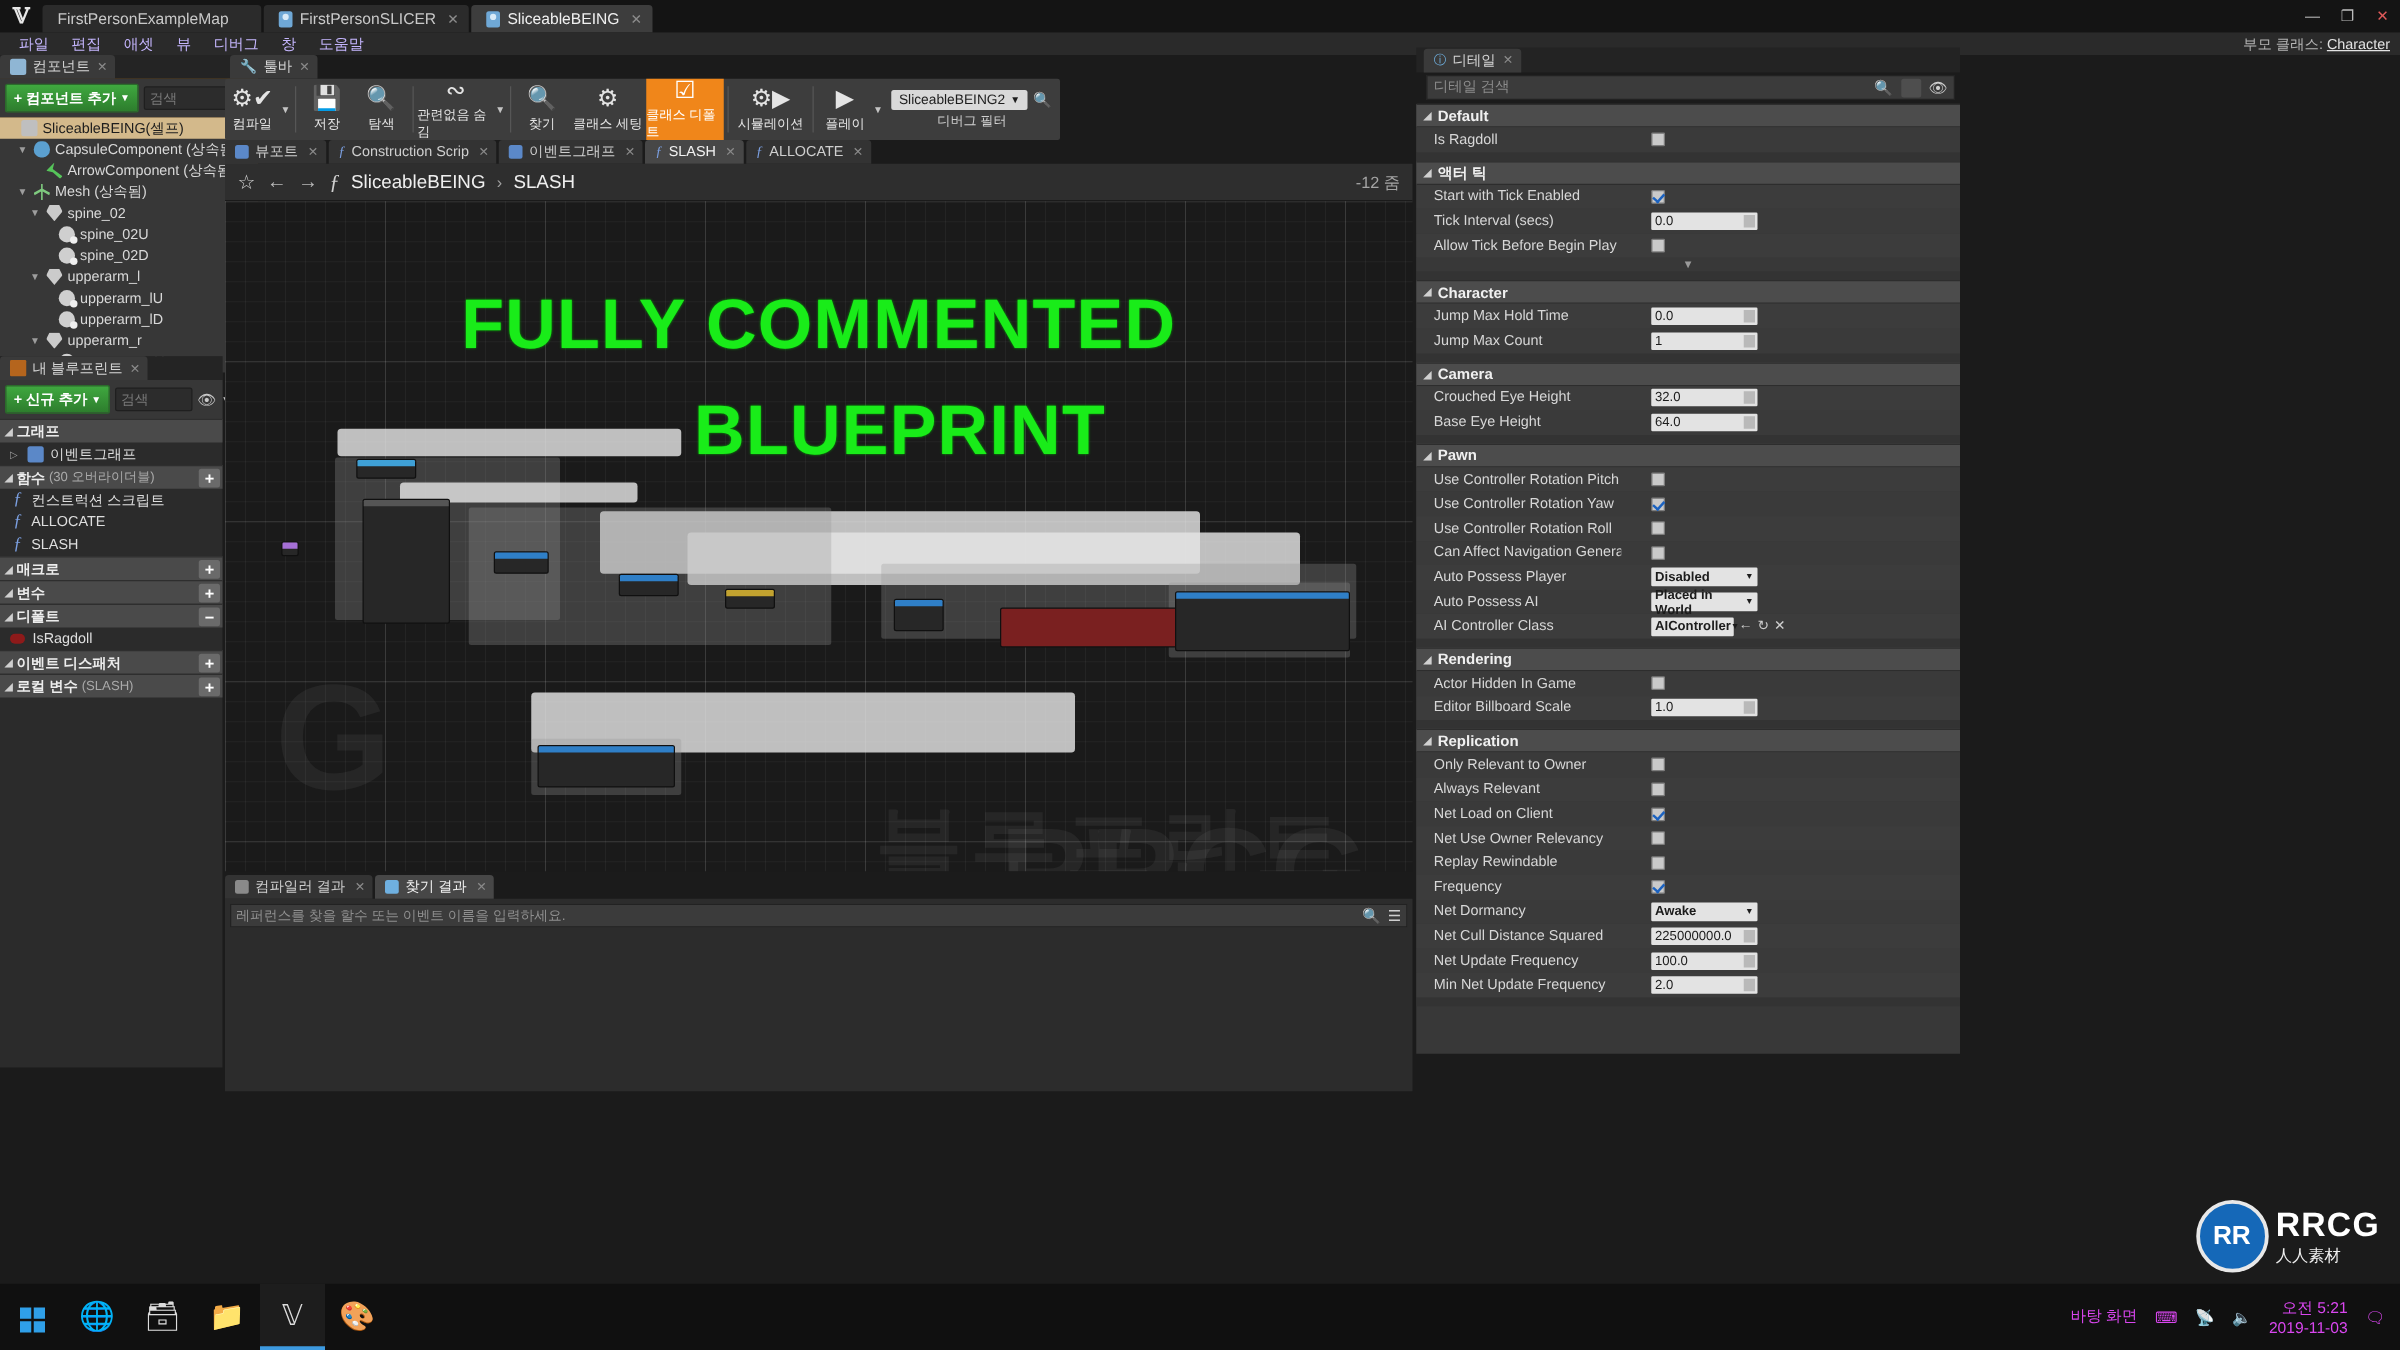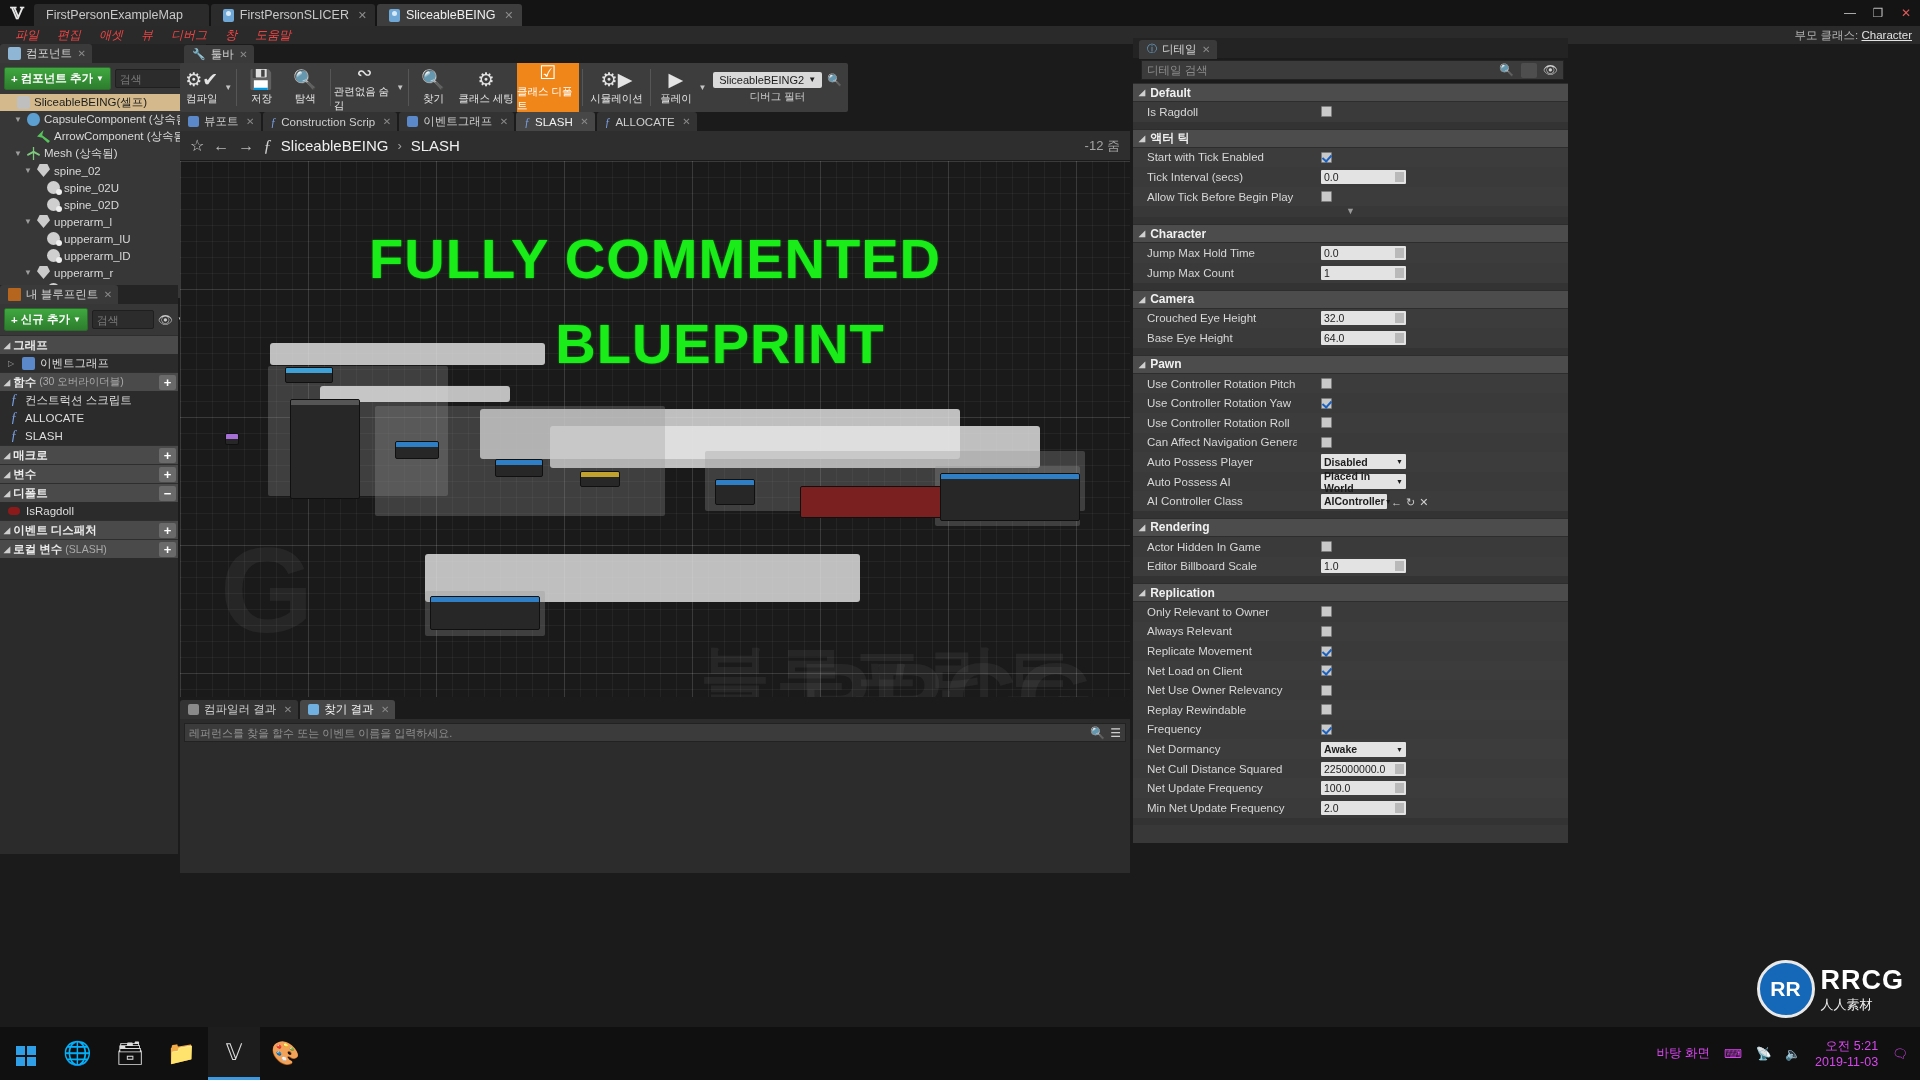--- a/index.html
+++ b/index.html
@@ -45,21 +45,21 @@
   .winctrl div {
     width: 28px; text-align: center; font-size: 12px; color: #bcbcbc; line-height: 26px;
   }
   .winctrl .close { color: #e05a5a; }
 
   
   .menubar {
     position: absolute; left: 0; top: 26px; width: 1920px; height: 18px;
     background: #2a2a2a; display: flex; align-items: center; padding-left: 6px;
   }
-  .menubar .mi { font-size: 12px; color: #ef4444; padding: 0 9px; line-height: 18px; font-style: italic; }
+  .menubar .mi { font-size: 12px; color: #c4b5fd; padding: 0 9px; line-height: 18px; }
   .menubar .parentclass {
     position: absolute; right: 8px; font-size: 11.5px; color: #b5b5b5;
   }
   .menubar .parentclass u { color: #e3e3e3; }
 
   
   .paneltab {
     height: 19px; display: inline-flex; align-items: center; gap: 5px;
     padding: 0 20px 0 8px; font-size: 11.5px; color: #d6d6d6;
     background: #3a3a3a; border-radius: 3px 3px 0 0; position: relative;
@@ -240,21 +240,21 @@
     padding-left:6px; font-size:12px; font-weight:bold; color:#f0f0f0;
     border-top:1px solid #2d2d2d; border-bottom:1px solid #2d2d2d;
   }
   .dcat .tri { font-size:8px; color:#d0d0d0; }
   .drow {
     height:19.6px; display:flex; align-items:center; font-size:11.5px; color:#d7d7d7;
     padding-left:14px; background:#3c3c3c;
   }
   .drow:nth-child(even){ background:#3a3a3a; }
   .dlabel { width:150px; white-space:nowrap; overflow:hidden; }
-  .dval { flex:1; display:flex; align-items:flex-end; gap:4px;padding-left:24px; }
+  .dval { flex:1; display:flex; align-items:flex-start; gap:4px;padding-left:24px; }
   .chk {
     width:11px;height:11px;background:#c9c9c9;border:1px solid #7d7d7d;border-radius:1px;
     display:inline-block; position:relative;
   }
   .chk.on::after{
     content:"";position:absolute;left:2px;top:0px;width:4px;height:7px;
     border:solid #1b62c0;border-width:0 2px 2px 0;transform:rotate(42deg);
   }
   .numfield {
     width:85px;height:14px;background:#e3e3e3;color:#1c1c1c;font-size:10.5px;
@@ -887,26 +887,20 @@
         <div class="drow">
           <div class="dlabel">Only Relevant to Owner</div>
           <div class="dval">
             <span class="chk"></span>
           </div>
         </div>
         <div class="drow">
           <div class="dlabel">Always Relevant</div>
           <div class="dval">
             <span class="chk"></span>
-          </div>
-        </div>
-        <div class="drow">
-          <div class="dlabel">Replicate Movement</div>
-          <div class="dval">
-            <span class="chk on"></span>
           </div>
         </div>
         <div class="drow">
           <div class="dlabel">Net Load on Client</div>
           <div class="dval">
             <span class="chk on"></span>
           </div>
         </div>
         <div class="drow">
           <div class="dlabel">Net Use Owner Relevancy</div>

